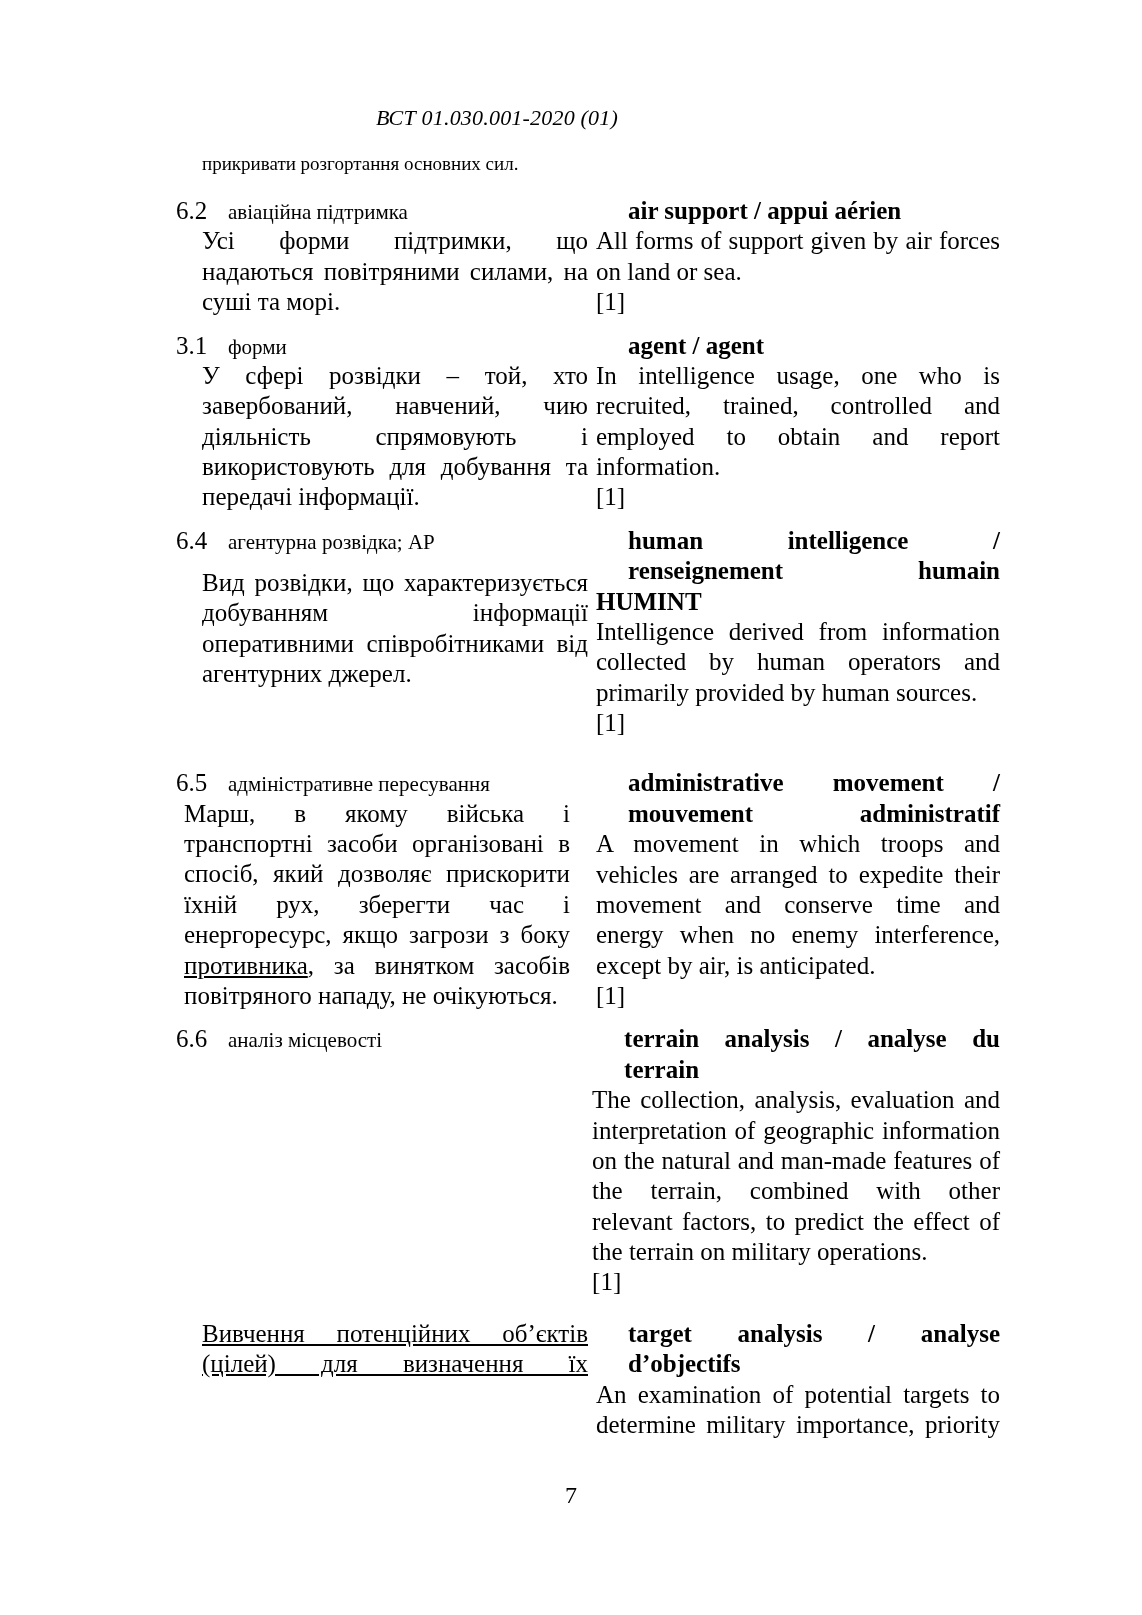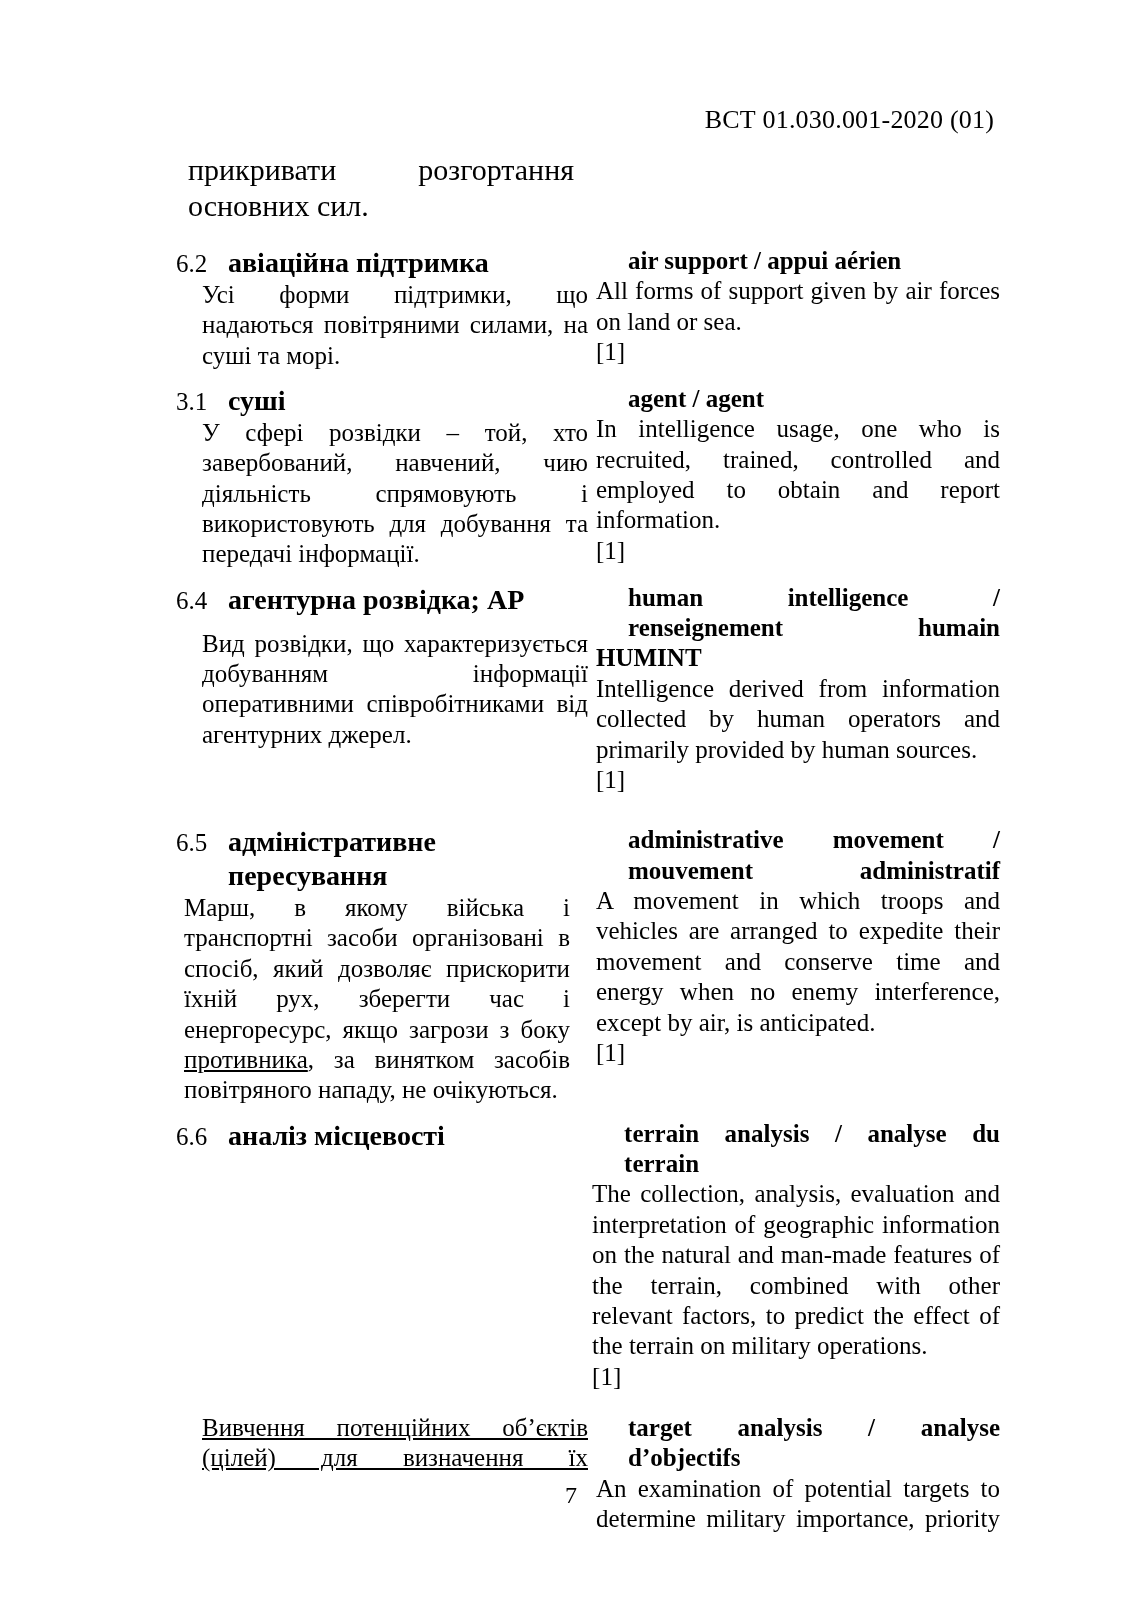--- a/index.html
+++ b/index.html
@@ -19,24 +19,25 @@
     overflow: hidden;
     box-sizing: border-box;
   }
 
   
   .doc-header {
     position: absolute;
     top: 105px;
     left: 0;
     right: 148px;
-    text-align: right;
-    font-size: 26px;
+    text-align: center;
+    font-size: 22px;
     letter-spacing: 0.2px;
     white-space: nowrap;
+    font-style: italic;
   }
 
   
   .content {
     position: absolute;
     top: 152px;
     left: 176px;
     width: 824px;
   }
 
@@ -66,22 +67,22 @@
     line-height: 1.21;
   }
   .term-num {
     width: 52px;
     flex: 0 0 52px;
     font-weight: normal;
     font-size: 25px;
     text-align: left;
   }
   .term-name {
-    font-weight: bold;
-    font-size: 28px;
+    font-weight: normal;
+    font-size: 21px;
     flex: 1 1 auto;
   }
 
   
   .def {
     font-size: 25px;
     line-height: 1.215;
     text-align: justify;
     text-align-last: left;
     margin-left: 26px;
@@ -116,23 +117,23 @@
   }
 
   .underlined { text-decoration: underline; }
 
   .spacer-sm { height: 13px; }
   .spacer-md { height: 21px; }
   .spacer-lg { height: 30px; }
 
   
   .lead-para {
-    font-size: 30px;
-    line-height: 1.215;
-    margin-left: 12px;
+    font-size: 19px;
+    line-height: 1.215;
+    margin-left: 26px;
     text-align: justify;
     text-align-last: left;
     width: 386px;
   }
 
   
   .page-number {
     position: absolute;
     left: 0;
     right: 0;
@@ -174,21 +175,21 @@
         <div class="ref">[1]</div>
       </div>
     </div>
 
     <div class="spacer-sm"></div>
 
     <div class="entry">
       <div class="col-left">
         <div class="term-line">
           <span class="term-num">3.1</span>
-          <span class="term-name">суші</span>
+          <span class="term-name">форми</span>
         </div>
         <div class="def def-ru" style="width:386px;">У сфері розвідки – той, хто завербований, навчений, чию діяльність спрямовують і використовують для добування та передачі інформації.</div>
       </div>
       <div class="col-right">
         <div class="en-term">agent / agent</div>
         <div class="en-def">In intelligence usage, one who is recruited, trained, controlled and employed to obtain and report information.</div>
         <div class="ref">[1]</div>
       </div>
     </div>
 

